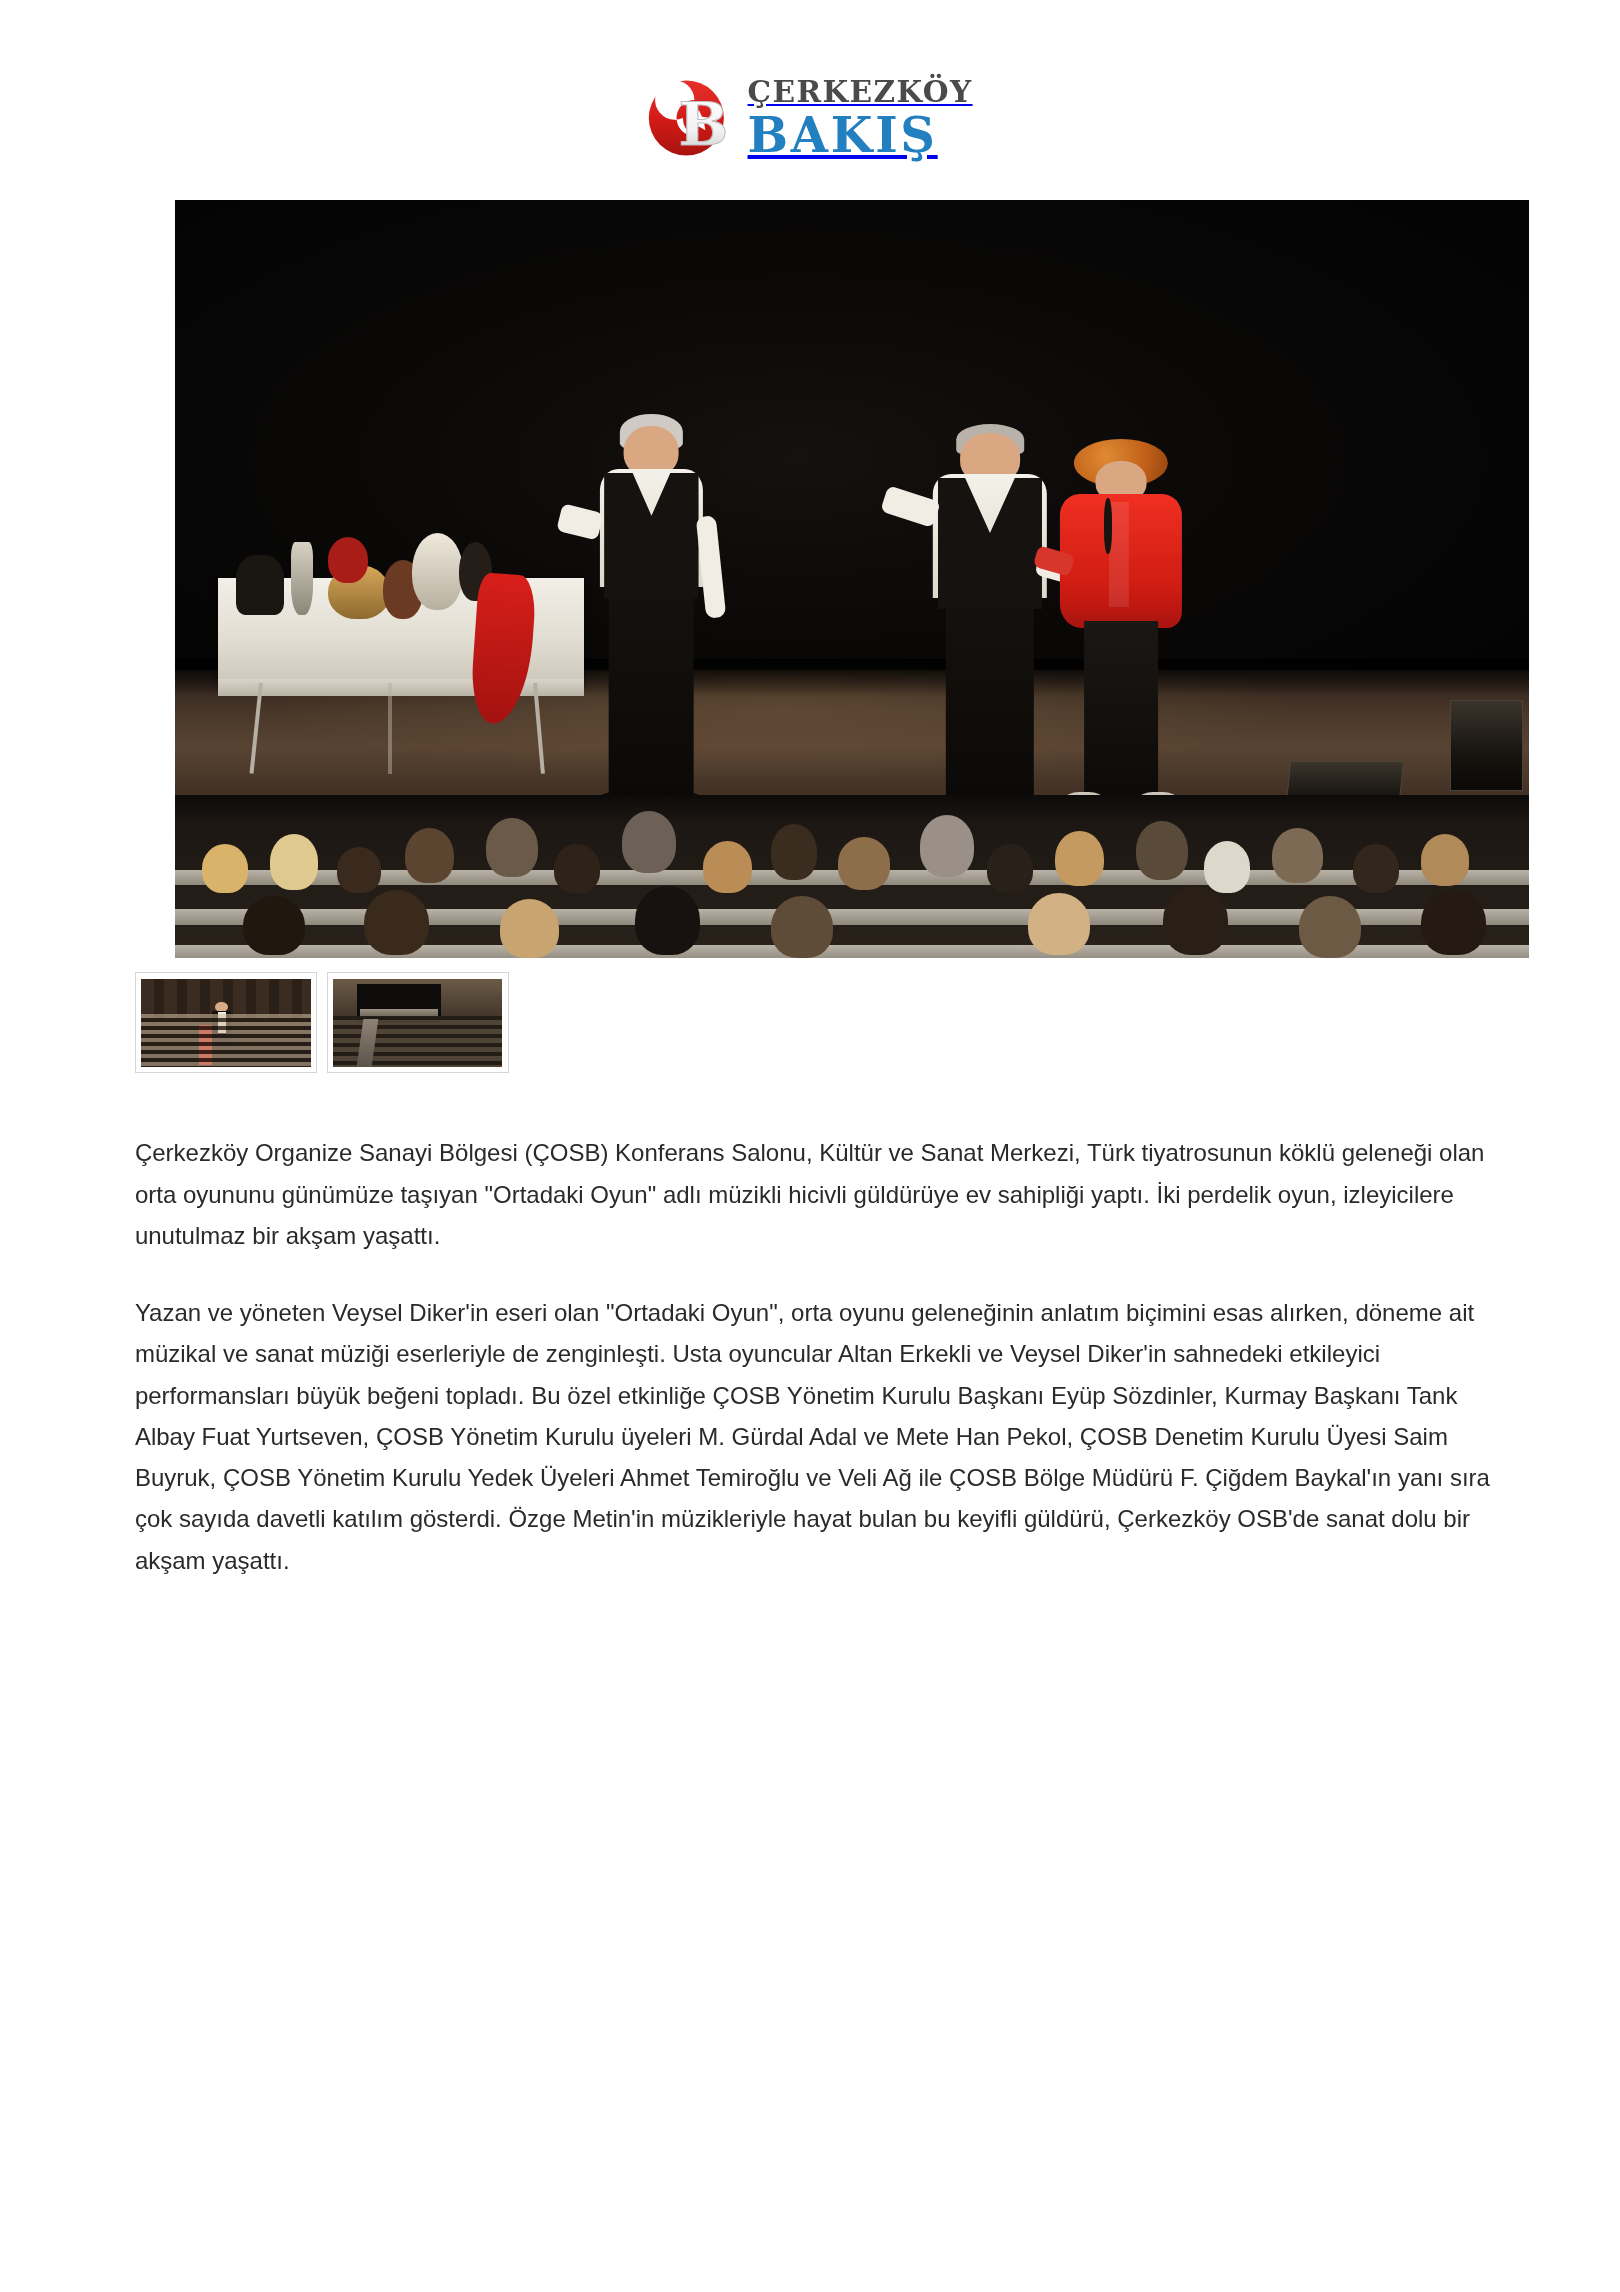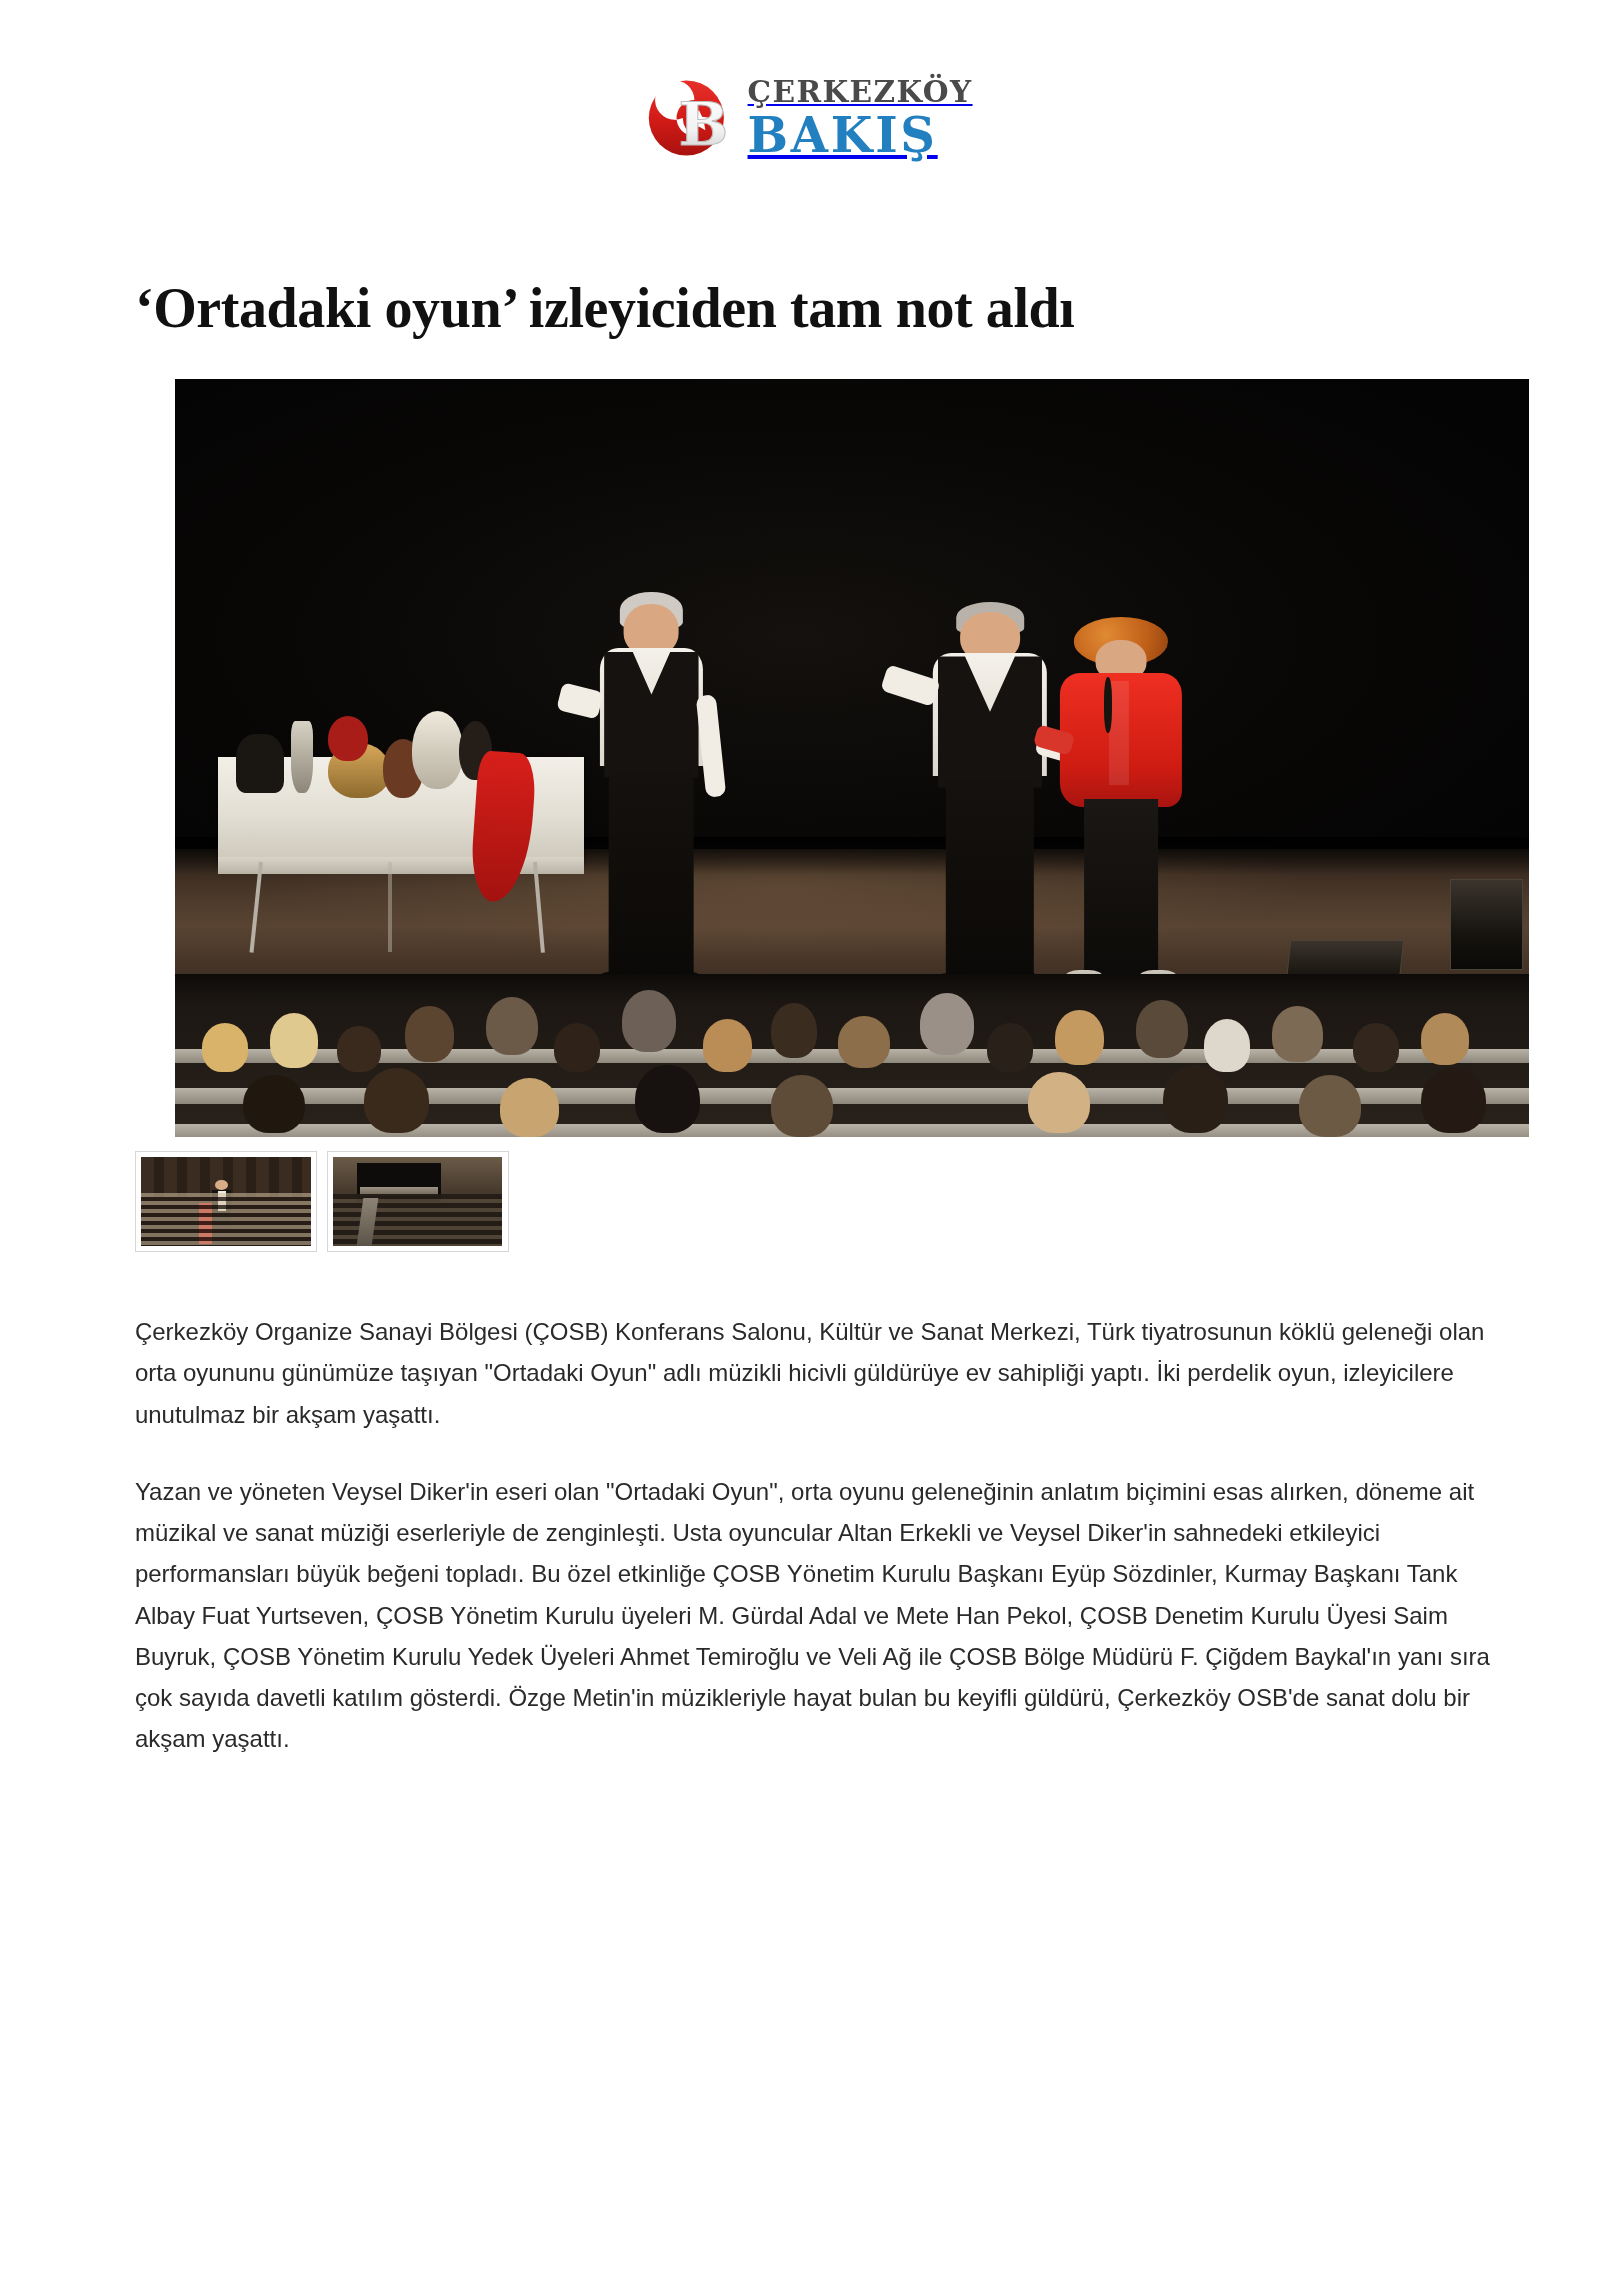--- a/index.html
+++ b/index.html
@@ -319,21 +319,20 @@
       </span>
       <span class="logo-words">
         <span class="logo-word-top">ÇERKEZKÖY</span>
         <span class="logo-word-bottom">BAKIŞ</span>
       </span>
     </a>
   </header>
 
   <article class="article">
 
-    <h1 class="headline">‘Ortadaki oyun’ izleyiciden tam not aldı</h1>
 
 
     <figure class="hero">
       <div class="stage-dark"></div>
       <div class="stage-floor"></div>
       <div class="floor-shade"></div>
 
       <div class="table-wrap">
         <div class="cloth"></div>
         <div class="prop hat"></div>

